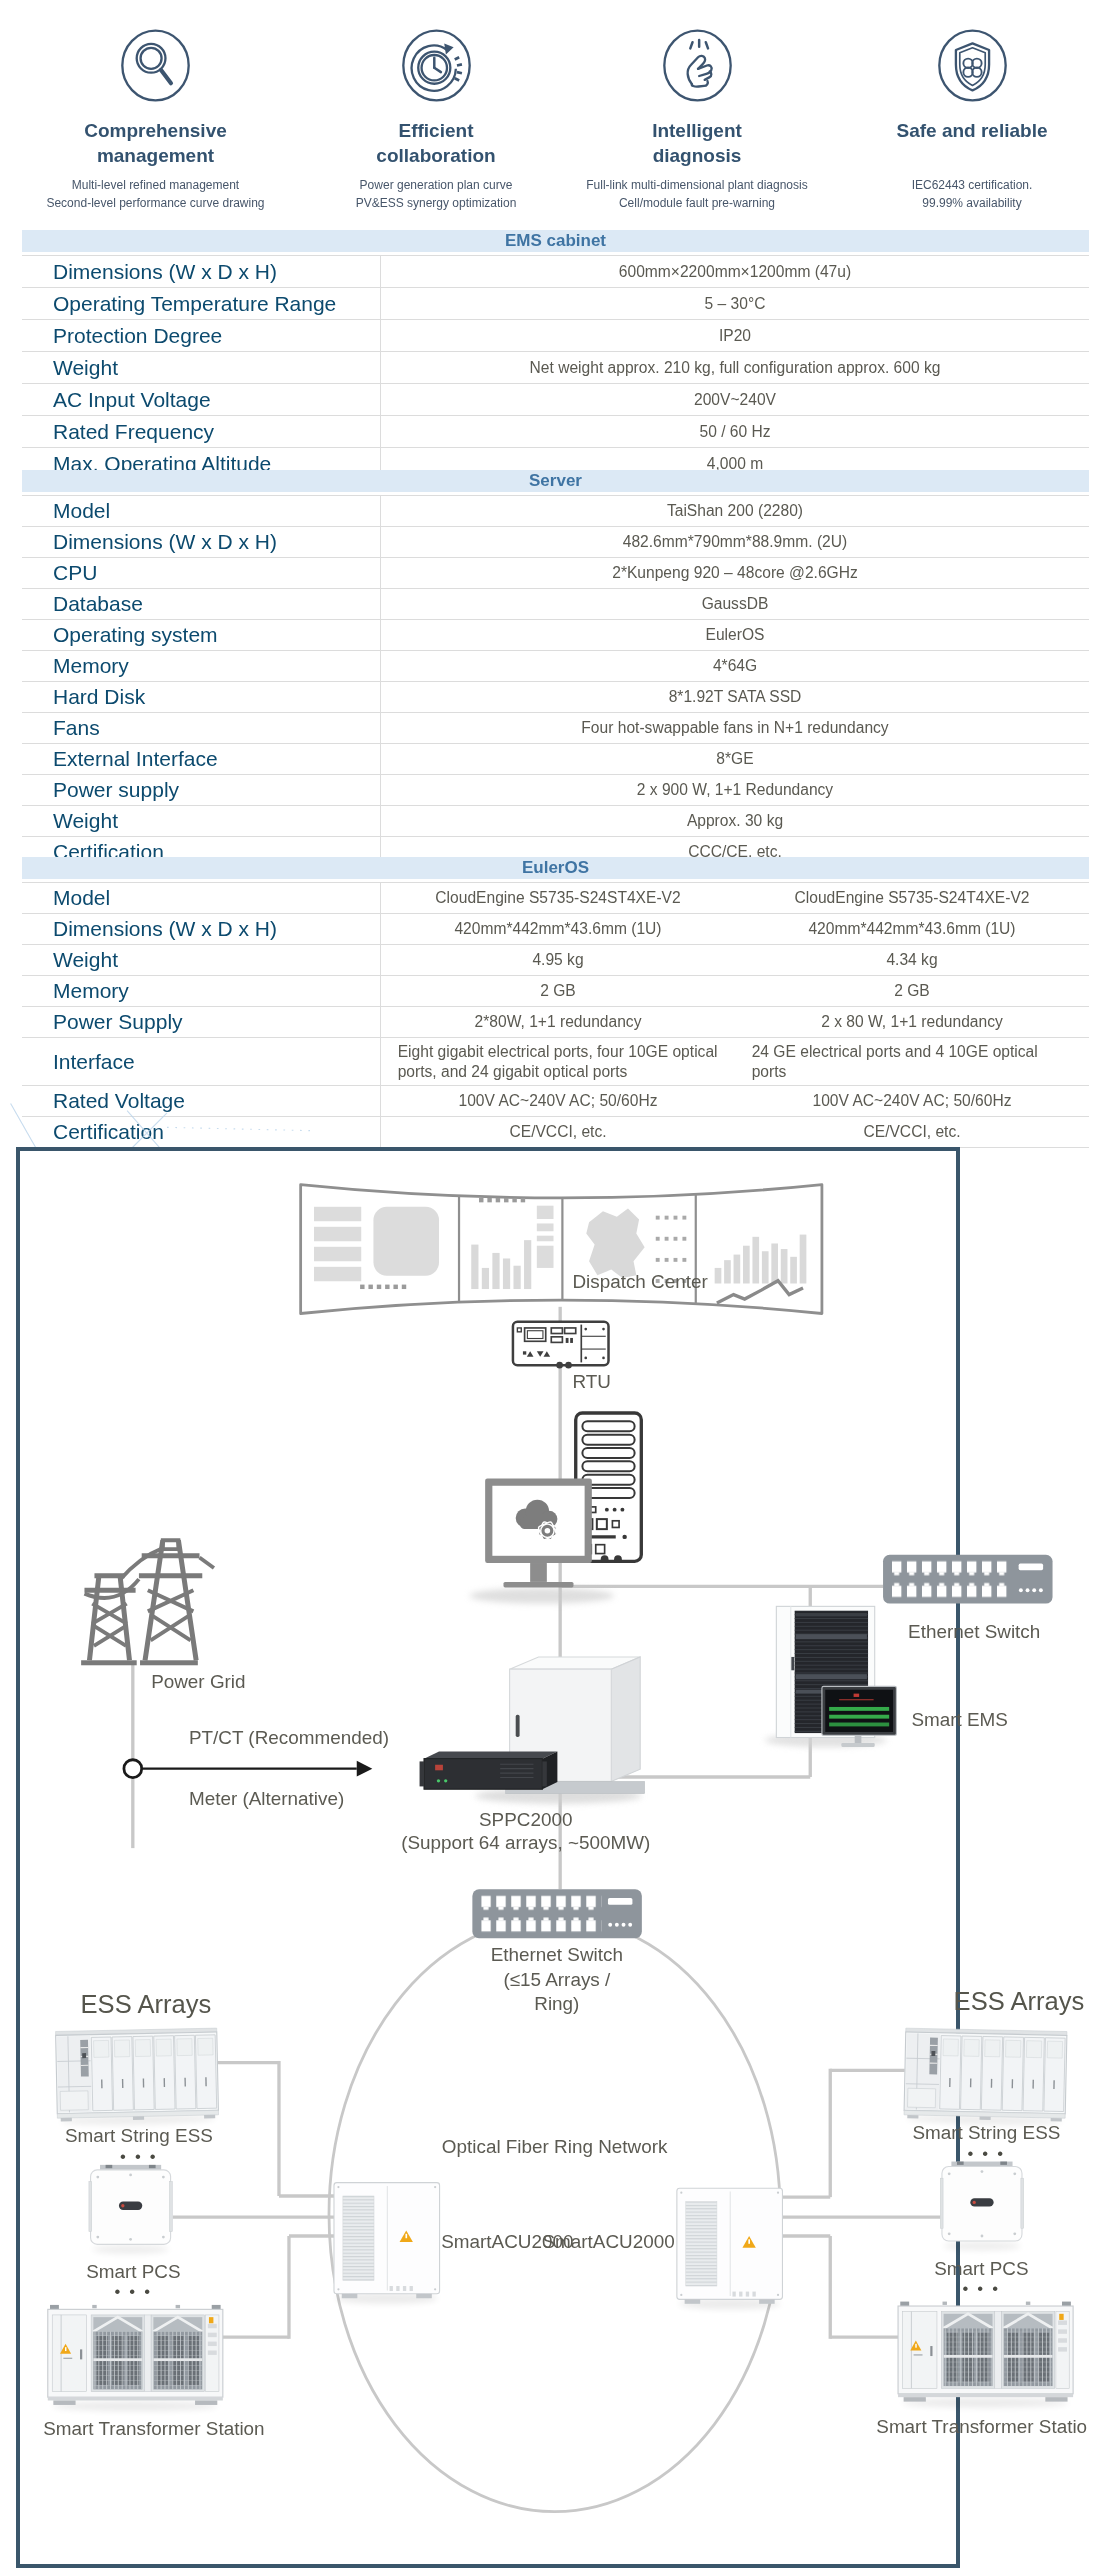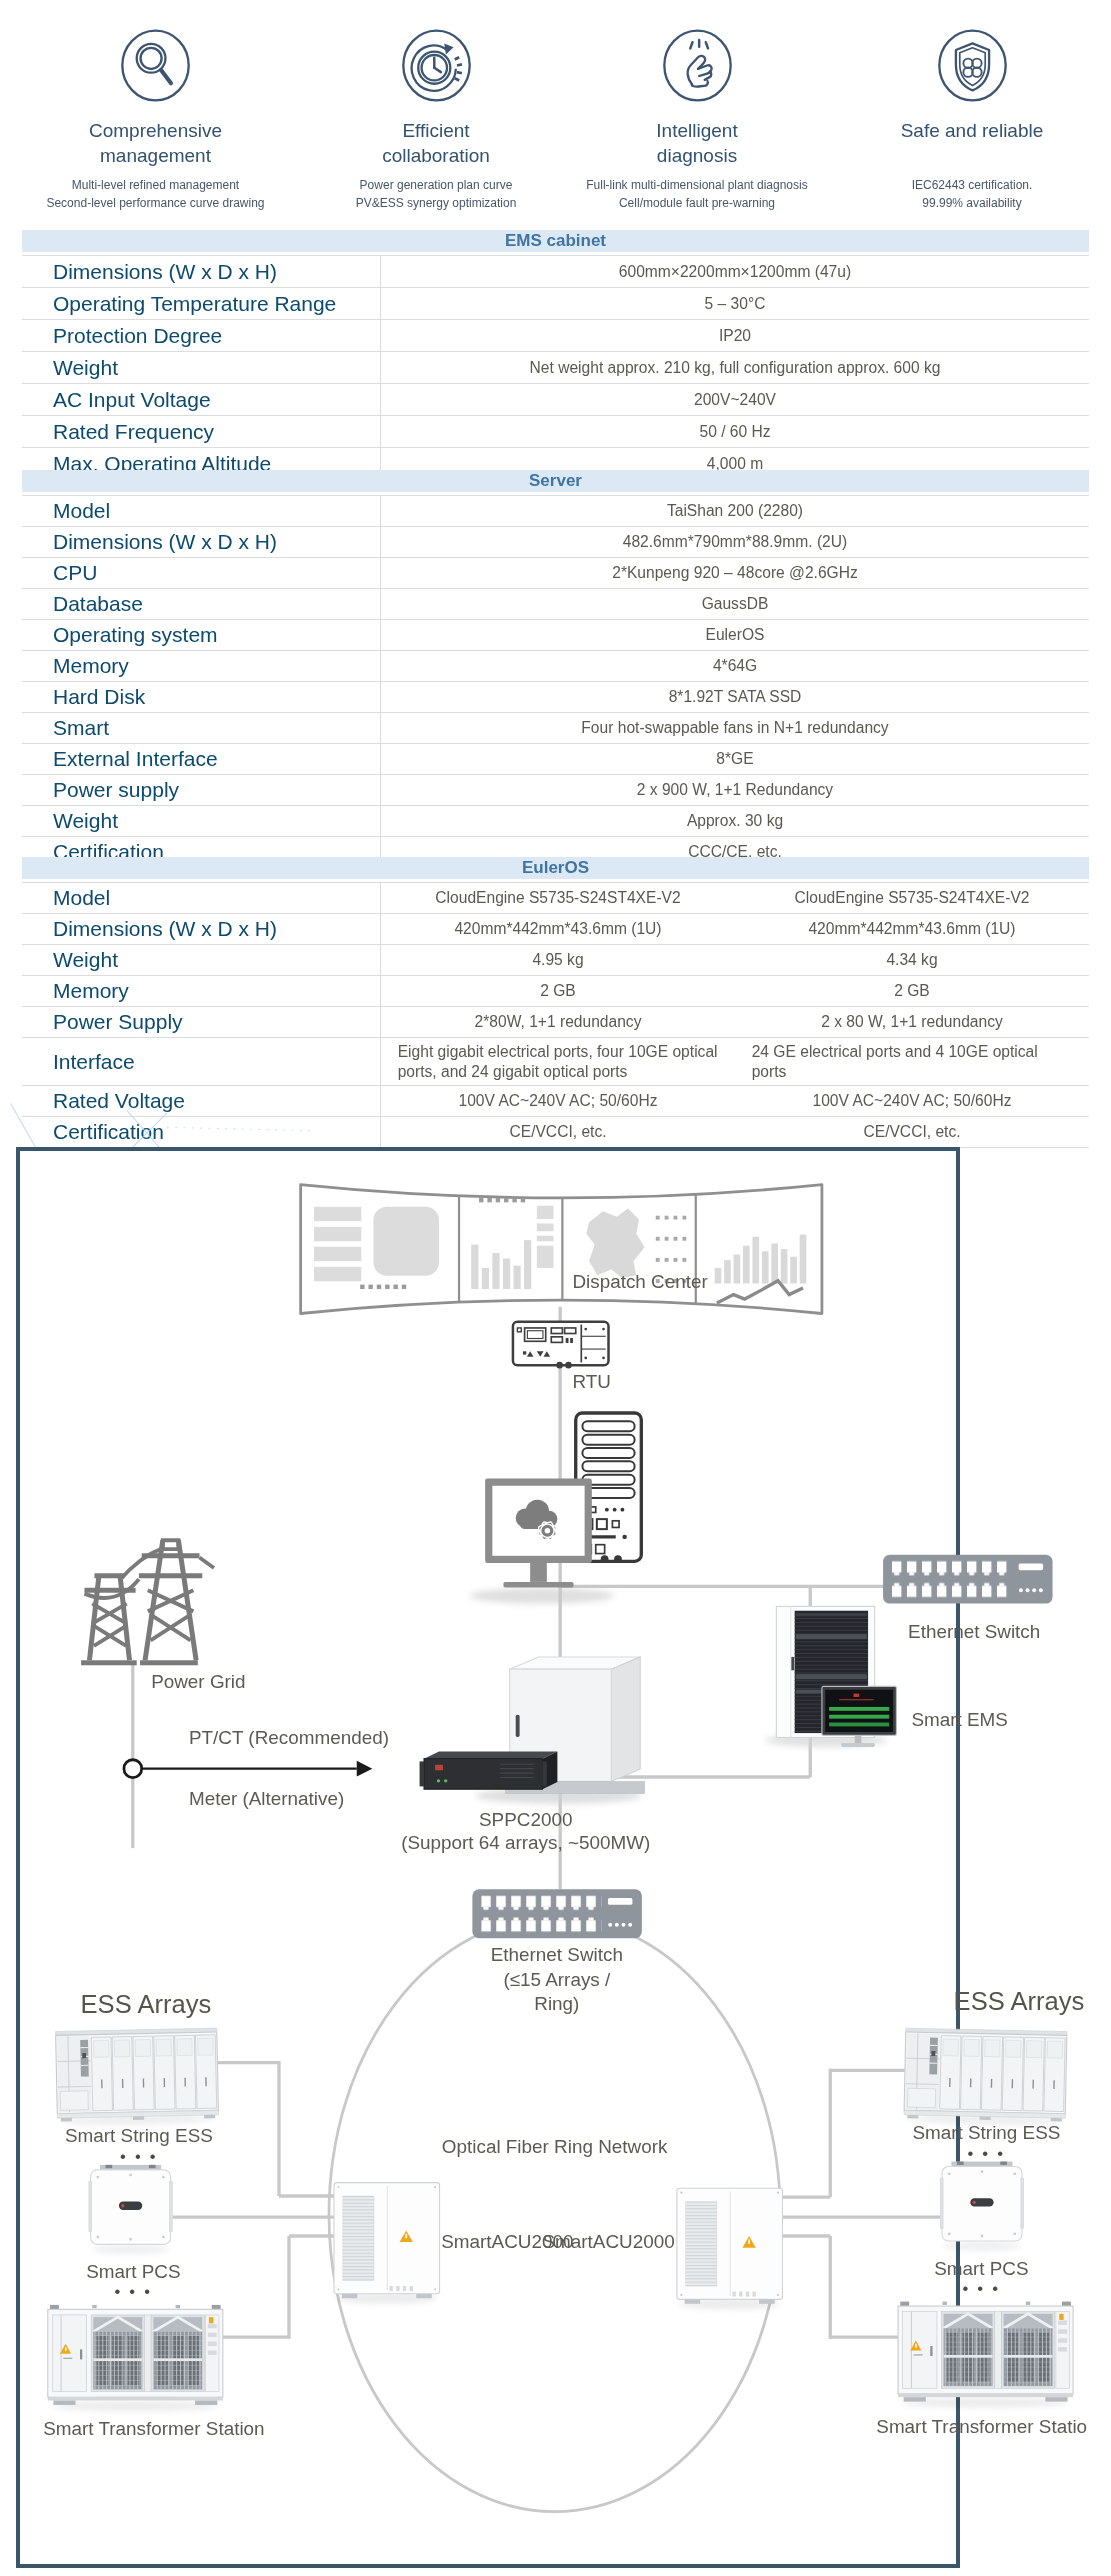--- a/index.html
+++ b/index.html
@@ -2,21 +2,21 @@
 <html style="font-size:9px"><head>
 <meta charset="utf-8">
 <style>
   html,body{margin:0;padding:0;background:#fff}
   .page{position:relative;width:1112px;height:2576px;background:#fff;font-family:"Liberation Sans",sans-serif;overflow:hidden}
 
   
   .features{position:absolute;top:29px;left:0;width:1112px;display:grid;grid-template-columns:311px 250px 272px 278px}
   .feature{display:flex;flex-direction:column;align-items:center;text-align:center}
   .f-icon{width:73px;height:73px}
-  .f-title{margin-top:15.6px;height:53px;font-size:19px;font-weight:400;color:#33526f;line-height:1.32}
+  .f-title{margin-top:15.6px;height:53px;font-size:19px;font-weight:700;color:#33526f;line-height:1.32}
   .f-desc{margin-top:5px;font-size:12px;color:#47566a;line-height:1.55}
 
   
   .spec{position:absolute;left:22px;width:1067px}
   .thead{height:22px;background:#dce9f5;color:#3f74a3;font-size:17px;font-weight:700;display:flex;align-items:center;justify-content:center}
   .rows{margin-top:3.3px;border-top:0.6px solid #dcdcdc}
   .trow{display:flex;border-bottom:0.6px solid #dcdcdc;height:30px}
   .ems .trow{height:31px}
   .trow.tall{height:47px}
   .tlabel{width:359px;border-right:0.6px solid #dcdcdc;display:flex;align-items:center;padding-left:31px;box-sizing:border-box;font-size:21px;color:#0c4a6e}
@@ -183,21 +183,21 @@
         </div>
       <div class="trow">
           <div class="tlabel">Memory</div>
           <div class="tval">4*64G</div>
         </div>
       <div class="trow">
           <div class="tlabel">Hard Disk</div>
           <div class="tval">8*1.92T SATA SSD</div>
         </div>
       <div class="trow">
-          <div class="tlabel">Smart</div>
+          <div class="tlabel">Fans</div>
           <div class="tval">Four hot-swappable fans in N+1 redundancy</div>
         </div>
       <div class="trow">
           <div class="tlabel">External Interface</div>
           <div class="tval">8*GE</div>
         </div>
       <div class="trow">
           <div class="tlabel">Power supply</div>
           <div class="tval">2 x 900 W, 1+1 Redundancy</div>
         </div>

